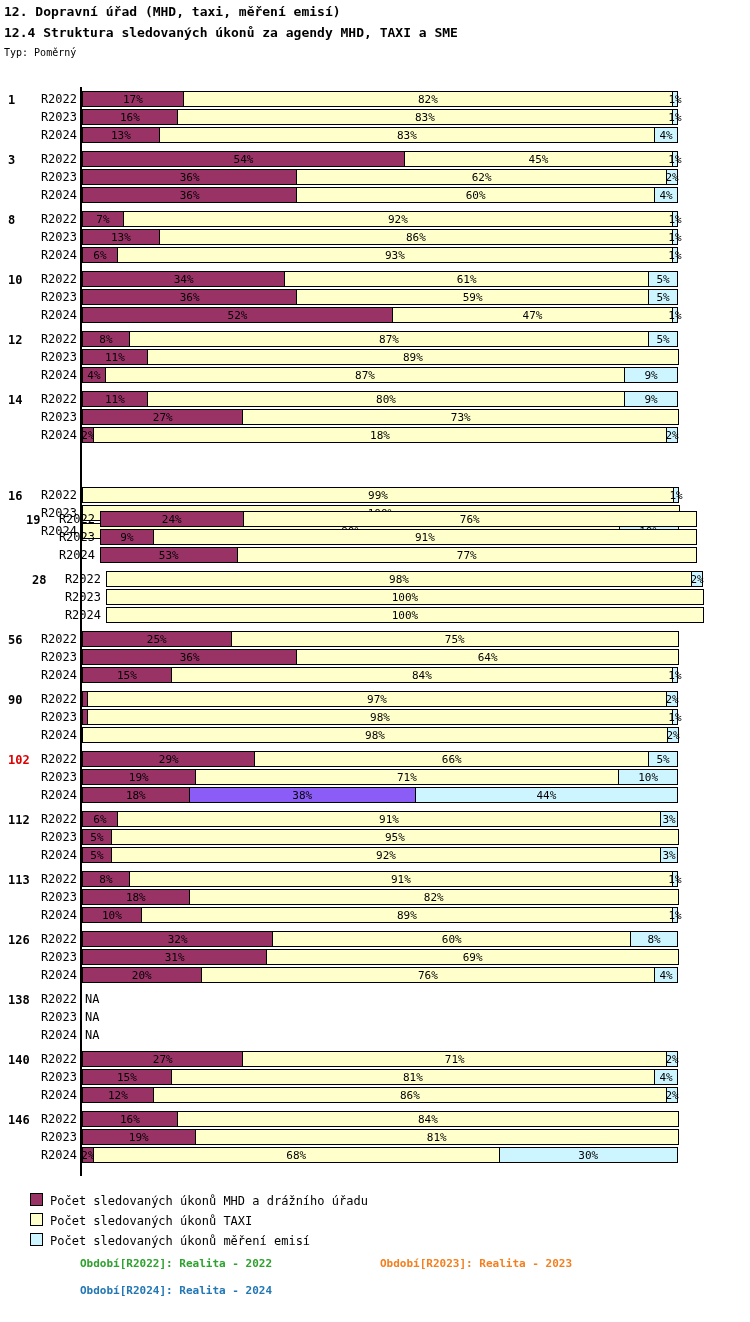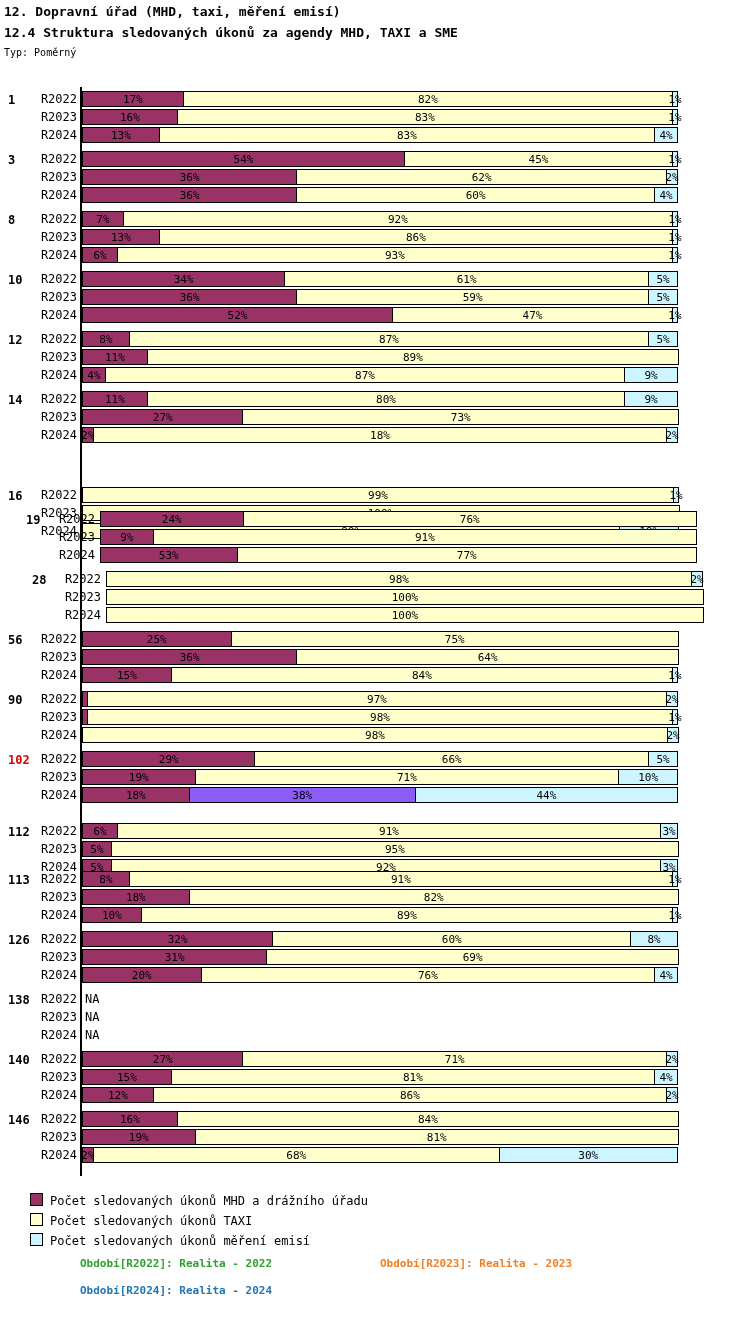--- a/index.html
+++ b/index.html
@@ -347,21 +347,21 @@
         </div>
         <div class="row" style="top: 36px;">
           <span class="row-label">R2024</span>
           <div class="bar">
             <div class="seg" style="flex: 0 0 18%; background: rgb(153, 51, 102);">18%</div>
             <div class="seg" style="flex: 0 0 38%; background: #8b5cf6;">38%</div>
             <div class="seg" style="flex: 0 0 44%; background: rgb(204, 245, 255);">44%</div>
           </div>
         </div>
       </div>
-      <div class="group" style="top: 811px; margin-top: 12px;">
+      <div class="group" style="top: 811px;">
         <span class="grp-label">112</span>
         <div class="row" style="top: 0px;">
           <span class="row-label">R2022</span>
           <div class="bar">
             <div class="seg" style="flex: 0 0 6%; background: rgb(153, 51, 102);">6%</div>
             <div class="seg" style="flex: 0 0 91%; background: rgb(255, 255, 204);">91%</div>
             <div class="seg" style="flex: 0 0 3%; background: rgb(204, 245, 255);">3%</div>
           </div>
         </div>
         <div class="row" style="top: 18px;">

